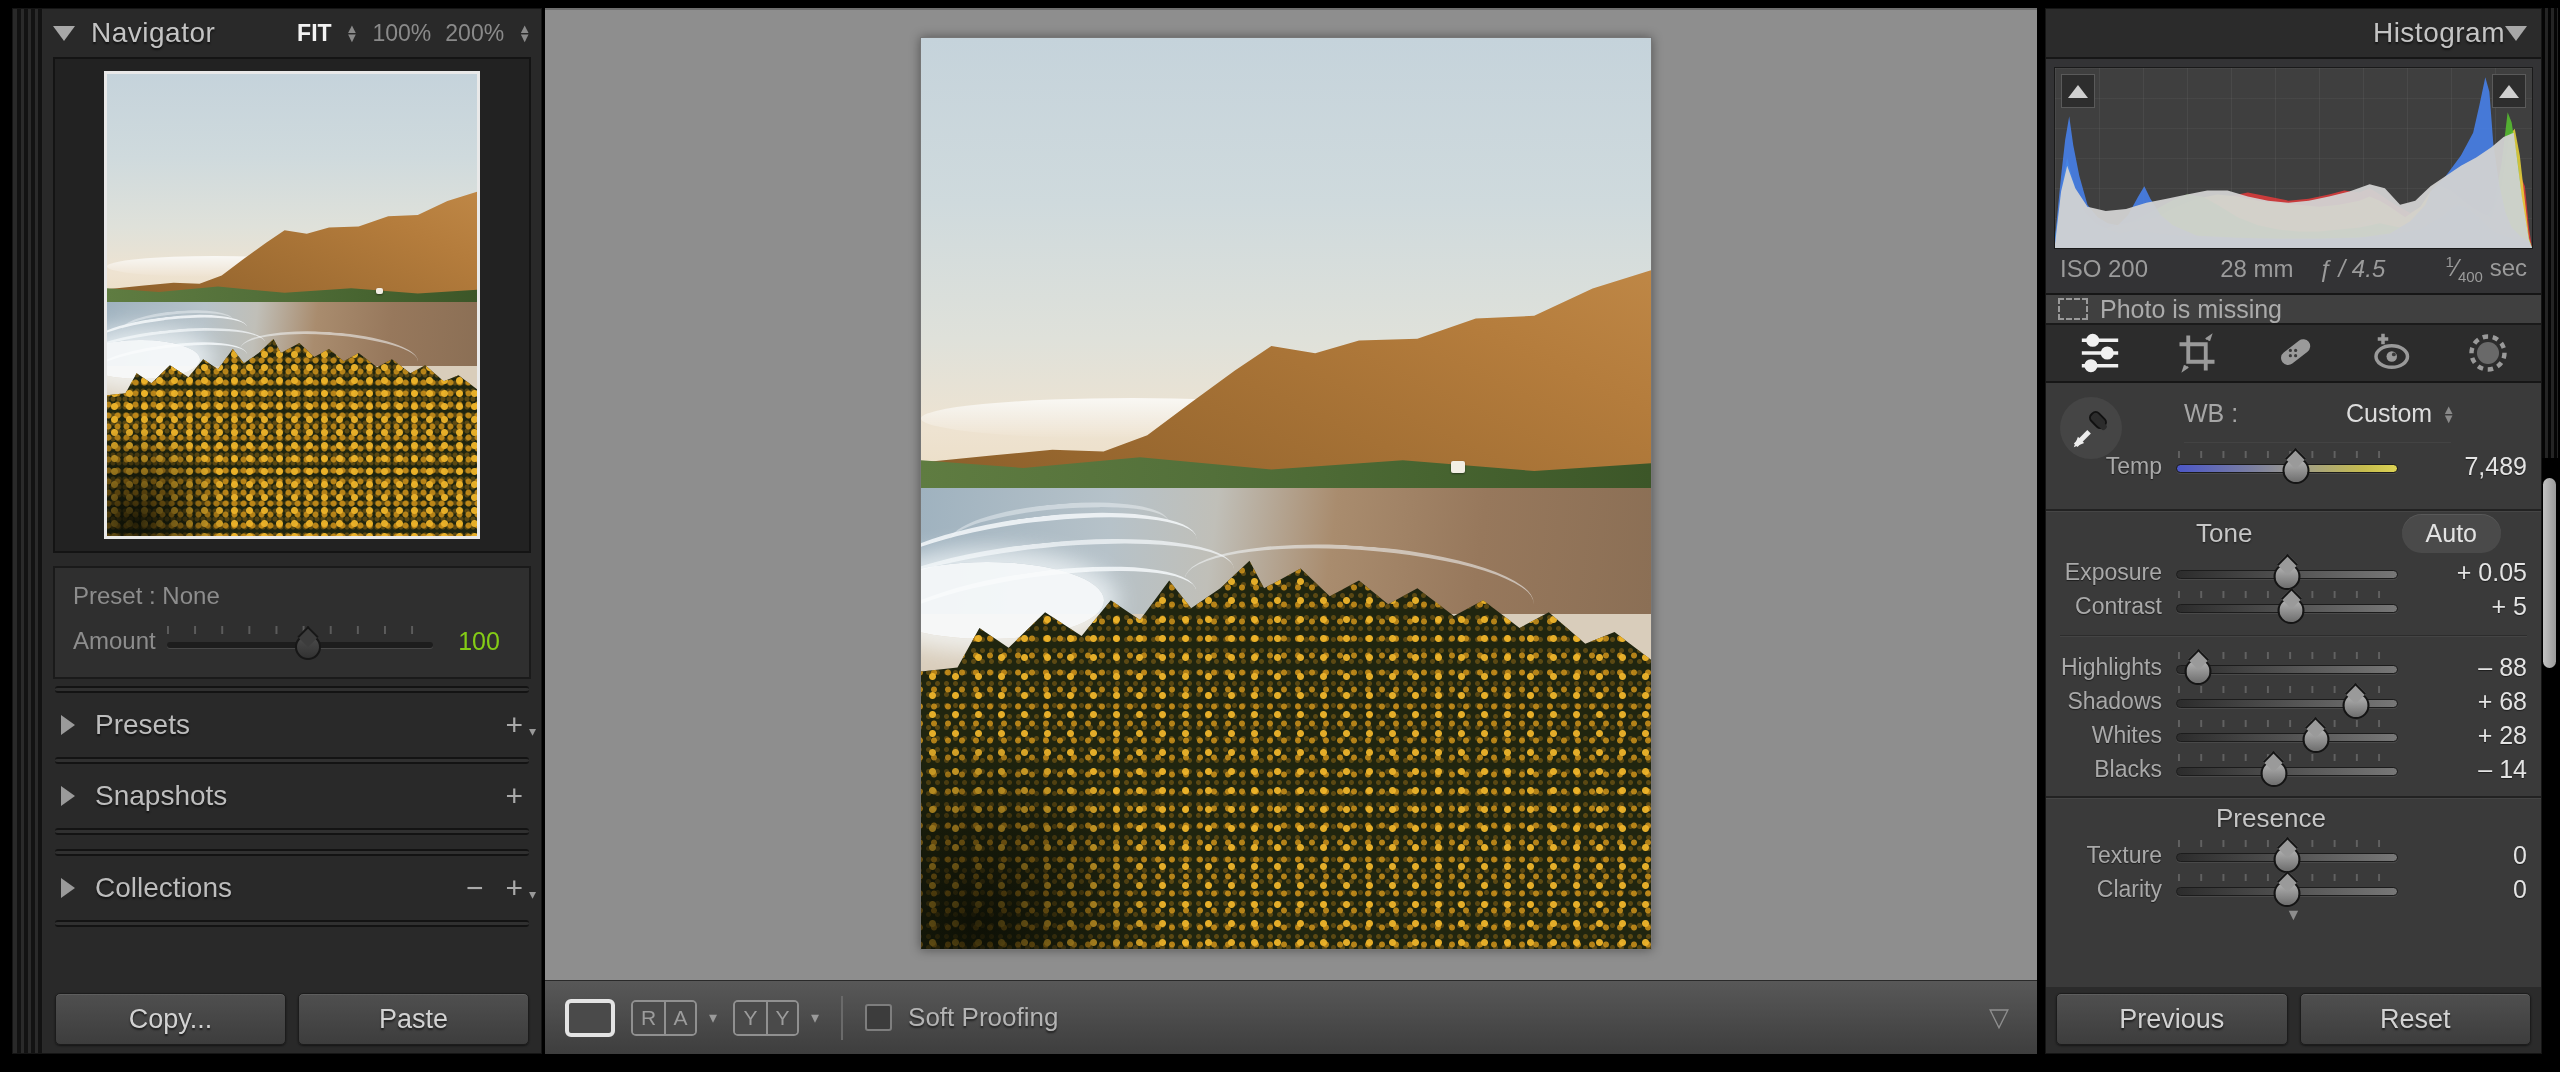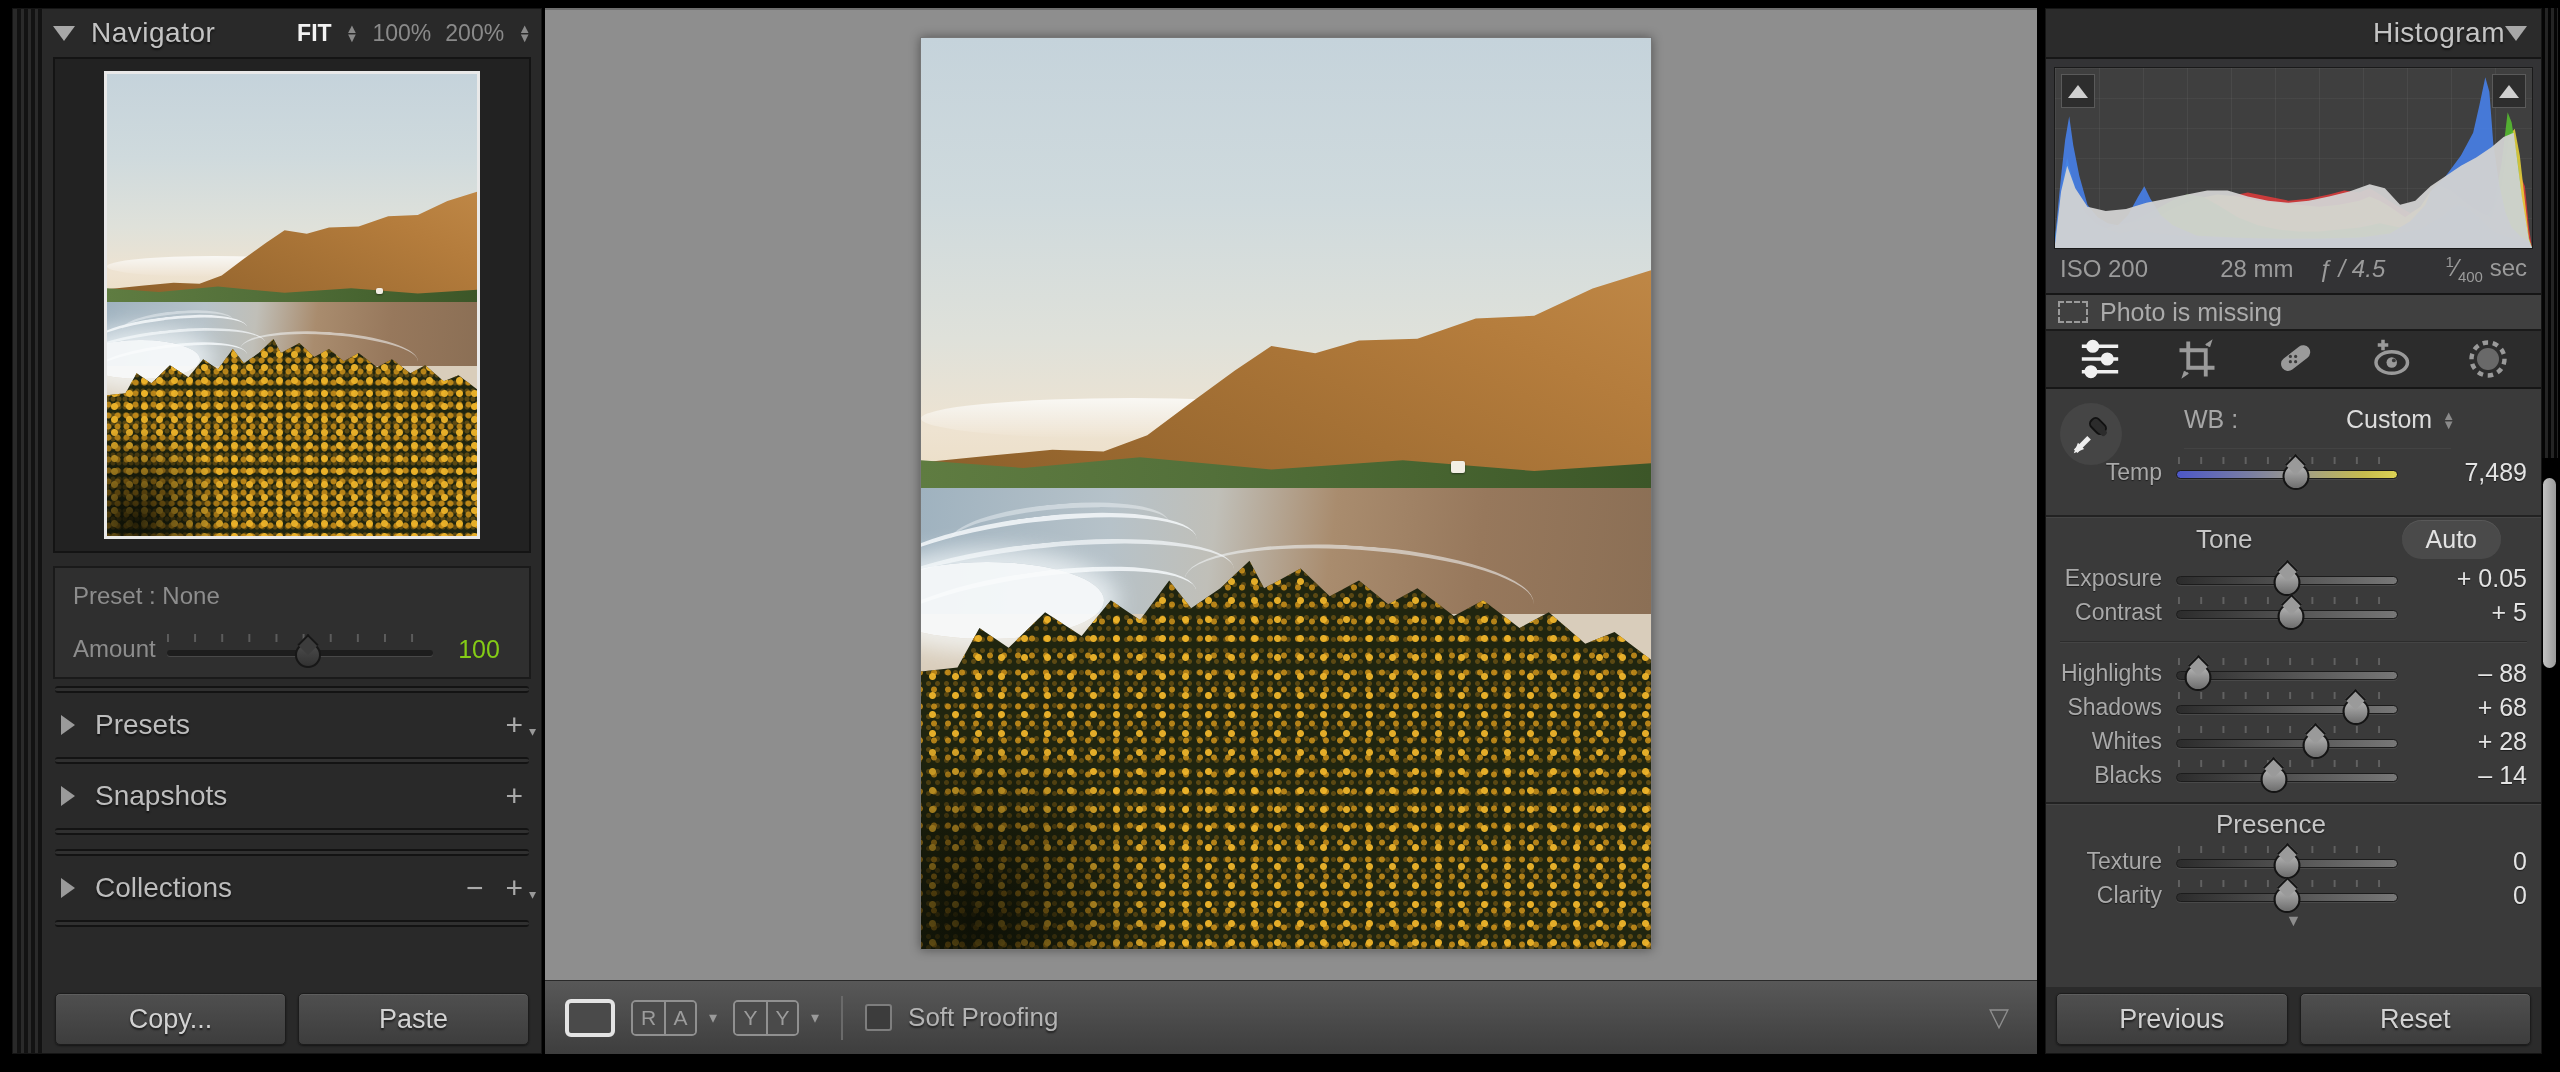--- a/index.html
+++ b/index.html
@@ -35,21 +35,21 @@
   .zoom-dim { color:#8a8a8a; }
   .updown { display:flex; flex-direction:column; line-height:9px; font-size:13px; color:#8a8a8a; }
 
   #nav-preview { height:496px; background:#222; border:2px solid #141414;
     display:flex; align-items:center; justify-content:center; }
   #nav-photo-frame { width:376px; height:468px; border:3px solid #e9e9e9; background:#000; }
 
   #preset-box { margin-top:13px; height:113px; background:#2f2f2f; border:2px solid #1a1a1a;
     padding:14px 18px 0 18px; }
   #preset-line { font-size:24px; color:#8d8d8d; }
-  .amount-row { margin-top:24px; display:flex; align-items:center; gap:14px; }
+  .amount-row { margin-top:16px; display:flex; align-items:center; gap:14px; }
   .amount-label { font-size:24px; color:#8d8d8d; width:80px; }
   .amount-track { position:relative; flex:1; height:30px; }
   .amount-track .ticks { position:absolute; left:0; right:0; top:0; height:8px;
      background-image:linear-gradient(90deg,#5c5c5c 0 2px,transparent 2px);
      background-size:10.2% 100%; }
   .amount-track .rail { position:absolute; left:0; right:0; top:16px; height:6px;
      background:#1d1d1d; border-radius:3px; box-shadow:0 1px 0 rgba(255,255,255,.12); }
   .amount-track .thumb { position:absolute; top:8px; width:26px; height:26px;
      background:linear-gradient(#4c4c4c,#323232); border:2px solid #171717; border-radius:50%;
      transform:translateX(-50%); }
@@ -150,21 +150,21 @@
   .clip-btn .tri-up { width:0;height:0;border-left:10px solid transparent;border-right:10px solid transparent;
     border-bottom:13px solid #cfcfcf; }
   #clip-left { left:6px; } #clip-right { right:6px; }
   #exif-row { display:flex; align-items:center; height:40px; padding:0 6px;
     font-size:24px; color:#9b9b9b; }
   #exif-row .seg { flex:1; } #exif-row .seg:nth-child(2){ text-align:right; }
   #exif-row .seg:nth-child(3){ text-align:center; font-style:italic; }
   #exif-row .seg:last-child { text-align:right; font-style:normal; }
   #exif-row sup { font-size:15px; } #exif-row sub { font-size:15px; }
 
-  #missing-row { height:36px; background:#404040; border-bottom:2px solid #1a1a1a;
+  #missing-row { height:30px; background:#404040; border-bottom:2px solid #1a1a1a;
     display:flex; align-items:center; gap:12px; padding:0 12px; }
   #missing-icon { width:30px; height:22px; border:2px dashed #9a9a9a; }
   #missing-text { font-size:25px; color:#ababab; }
 
   #toolstrip { height:58px; background:#2c2c2c; border-bottom:2px solid #161616;
     display:flex; align-items:center; justify-content:center; gap:54px; }
   #toolstrip svg { display:block; }
 
   #basic-panel { flex:1; background:#3a3a3a; overflow:hidden; display:flex; flex-direction:column; }
   .hdivider { height:2px; background:#222; box-shadow:0 1px 0 rgba(255,255,255,.06); }

